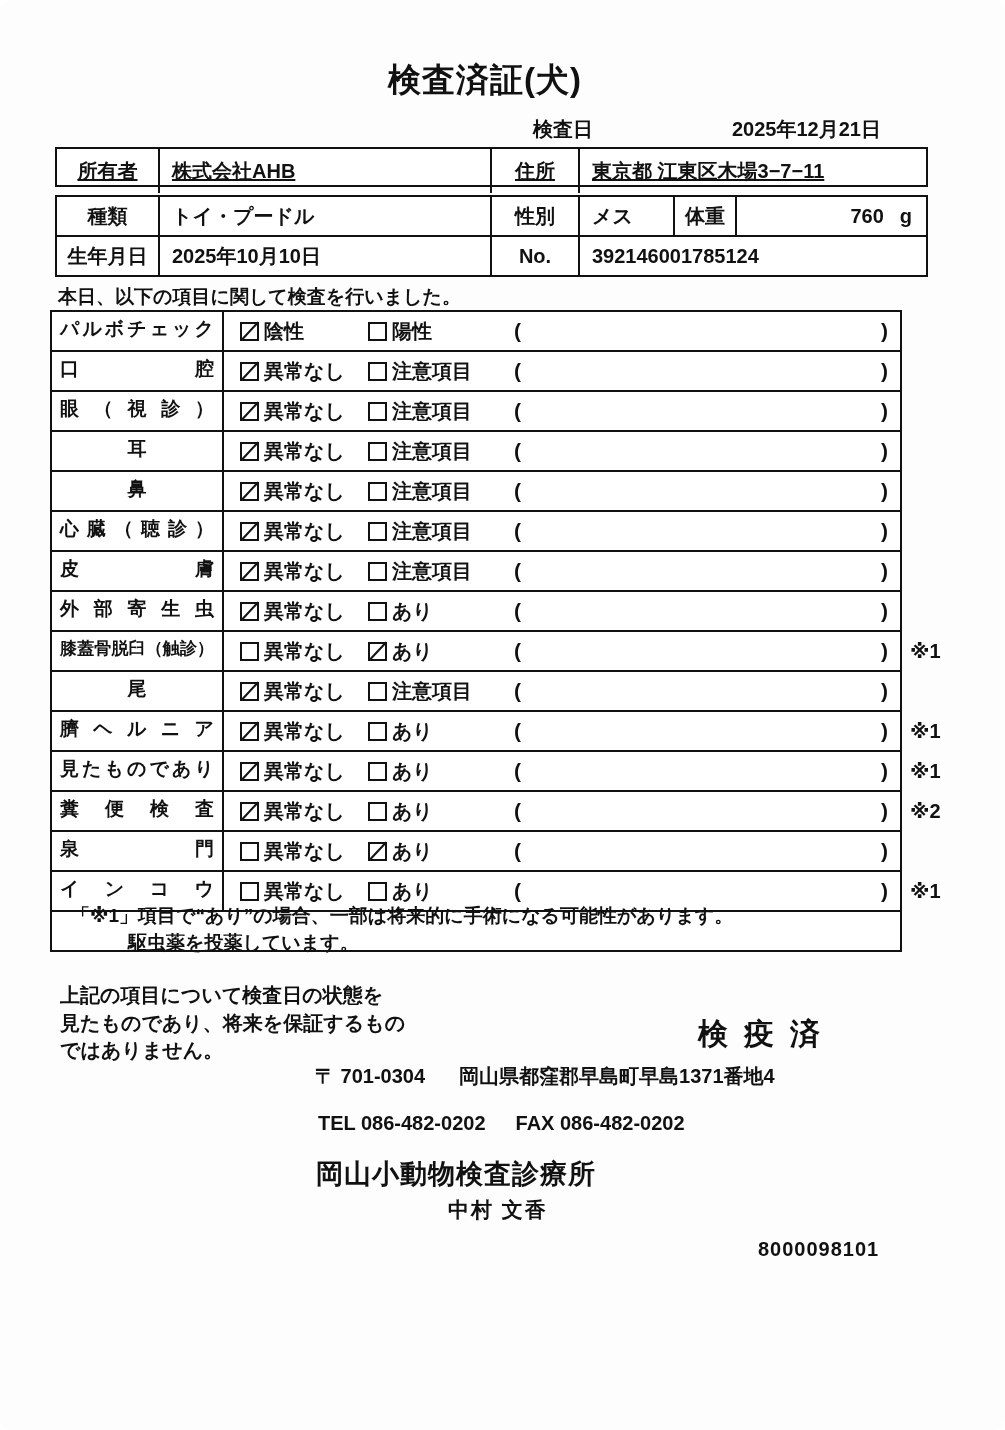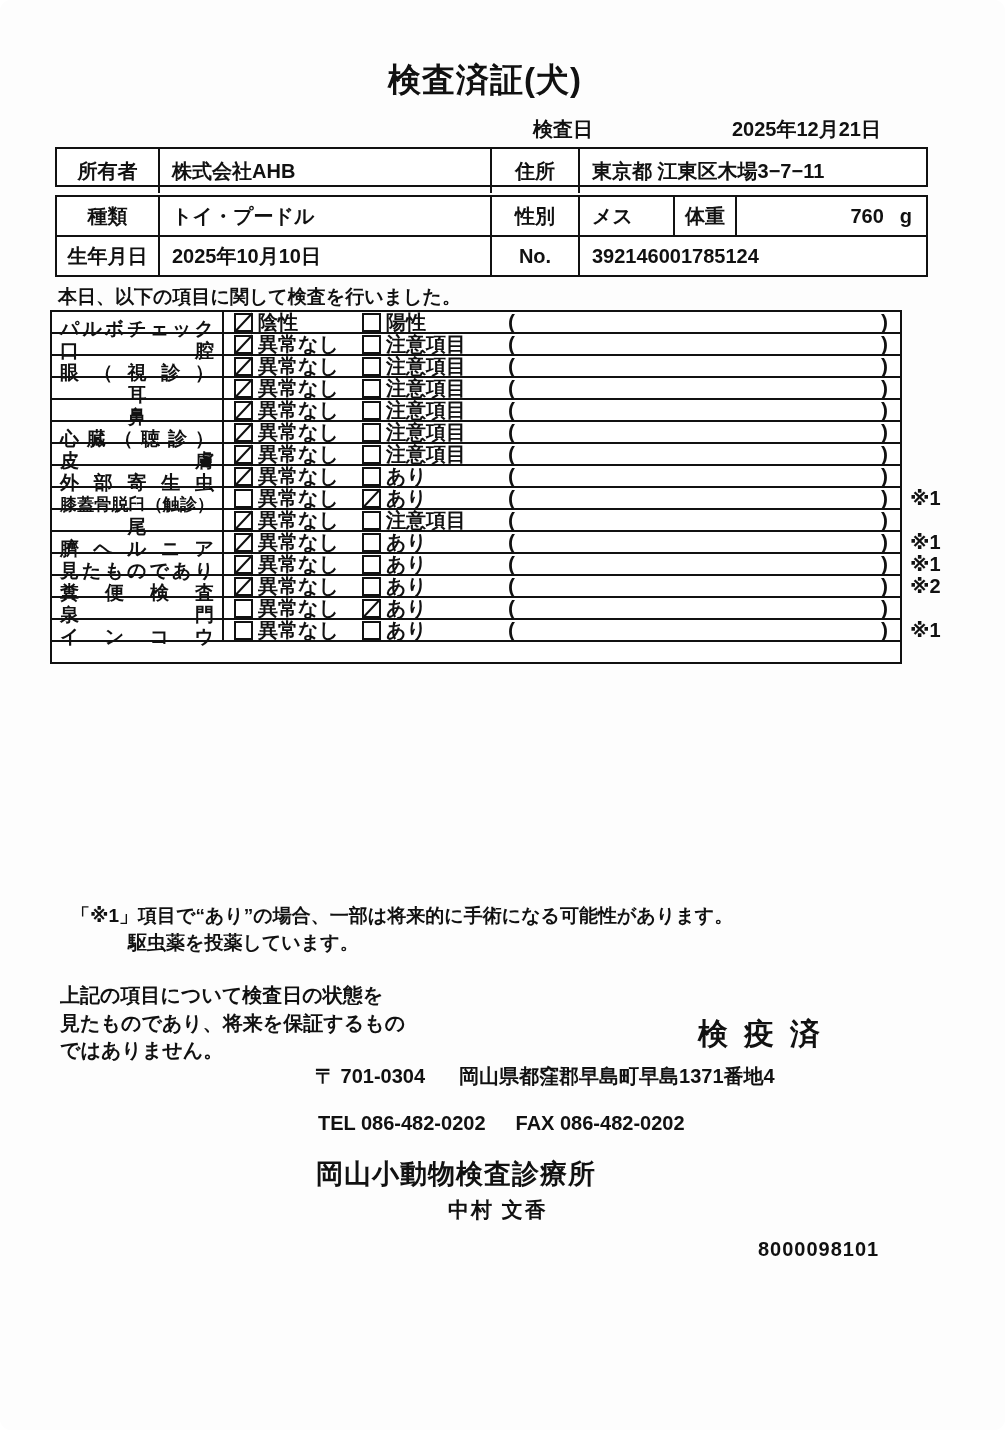--- a/index.html
+++ b/index.html
@@ -18,54 +18,54 @@
     font-size:33px;font-weight:700;letter-spacing:1px;
   }
   .insp-date-label{position:absolute;left:533px;top:116px;font-size:20px;font-weight:600;}
   .insp-date-value{position:absolute;left:732px;top:116px;font-size:20px;font-weight:600;}
 
   
   .ibox{position:absolute;left:55px;width:873px;border:2px solid #111;box-sizing:border-box;background:#fff;}
   .ibox .irow{display:flex;height:38px;}
   .ibox .irow + .irow{border-top:2px solid #111;}
   .box1{top:147px;height:40px;}
-  .box1 .irow{height:44px;}
+  .box1 .irow{height:44px;text-decoration:underline;}
   .box2{top:195px;height:82px;}
   .icell{display:flex;align-items:center;box-sizing:border-box;font-size:20px;font-weight:600;white-space:nowrap;}
   .icell.lbl{justify-content:center;}
   .icell.val{padding-left:12px;}
   .icell.br{border-right:2px solid #111;}
   .w103{width:103px;flex:none;}
   .w332{width:332px;flex:none;}
   .w88{width:88px;flex:none;}
   .w95{width:95px;flex:none;}
   .w62{width:62px;flex:none;}
   .grow{flex:1;}
   .weight-val{justify-content:flex-end;gap:16px;padding-right:14px;}
 
   .intro{position:absolute;left:58px;top:284px;font-size:19px;font-weight:600;}
 
   
   .ct{
     position:absolute;left:50px;top:310px;width:852px;
     border:2px solid #111;box-sizing:border-box;background:#fff;
   }
-  .ct-row{display:flex;height:20px;position:relative;align-items:stretch;}
+  .ct-row{display:flex;height:38px;position:relative;align-items:stretch;}
   .ct-row + .ct-row{border-top:2px solid #111;}
   .ct-label{
     width:172px;flex:none;box-sizing:border-box;
     border-right:2px solid #111;
     padding:0 8px;
     font-size:19px;font-weight:600;
     display:block;line-height:34.7px;white-space:nowrap;
     text-align:justify;text-align-last:justify;
   }
   .ct-label.single{text-align:center;text-align-last:center;}
   .ct-label.tight{font-size:17px;}
-  .ct-opts{flex:1;display:flex;align-items:center;padding-left:10px;font-size:20px;font-weight:600;}
+  .ct-opts{flex:1;display:flex;align-items:center;padding-left:16px;font-size:20px;font-weight:600;}
   .opt{display:inline-flex;align-items:center;flex:none;}
   .opt1{width:128px;}
   .opt2{width:146px;}
   .cb{
     width:15px;height:15px;flex:none;
     border:2px solid #111;
     display:inline-block;position:relative;
     margin-right:5px;background:#fff;
   }
   .cb.checked::after{

